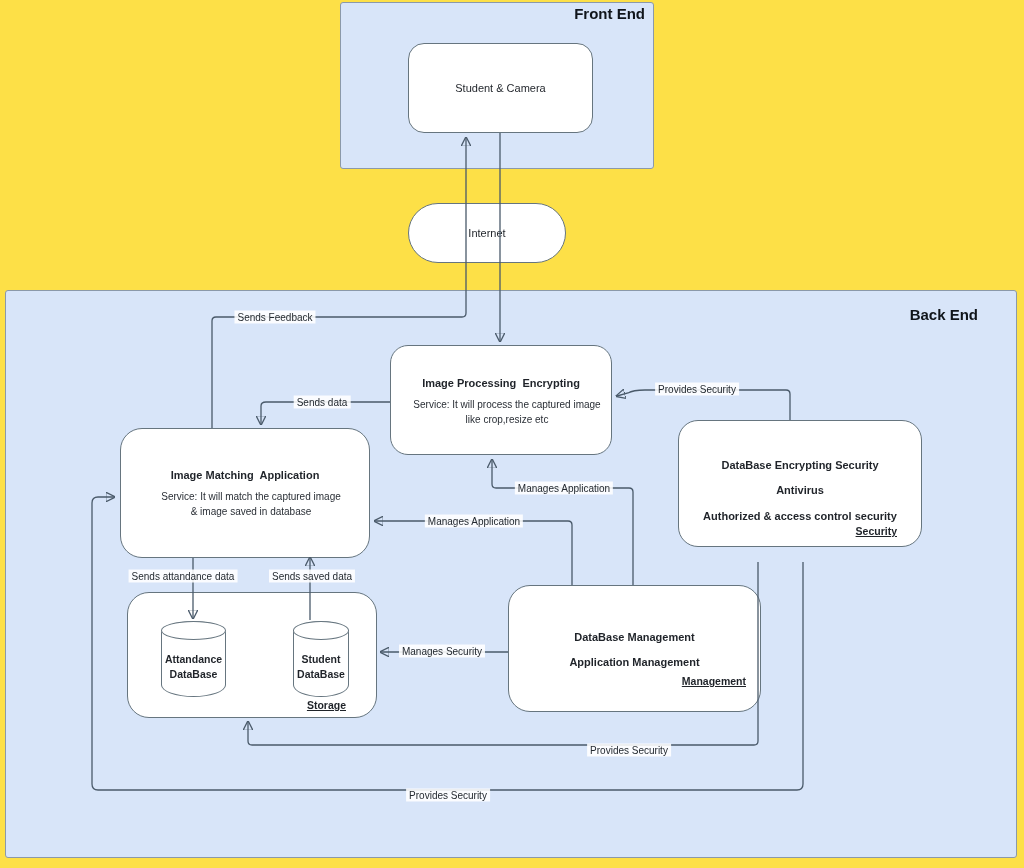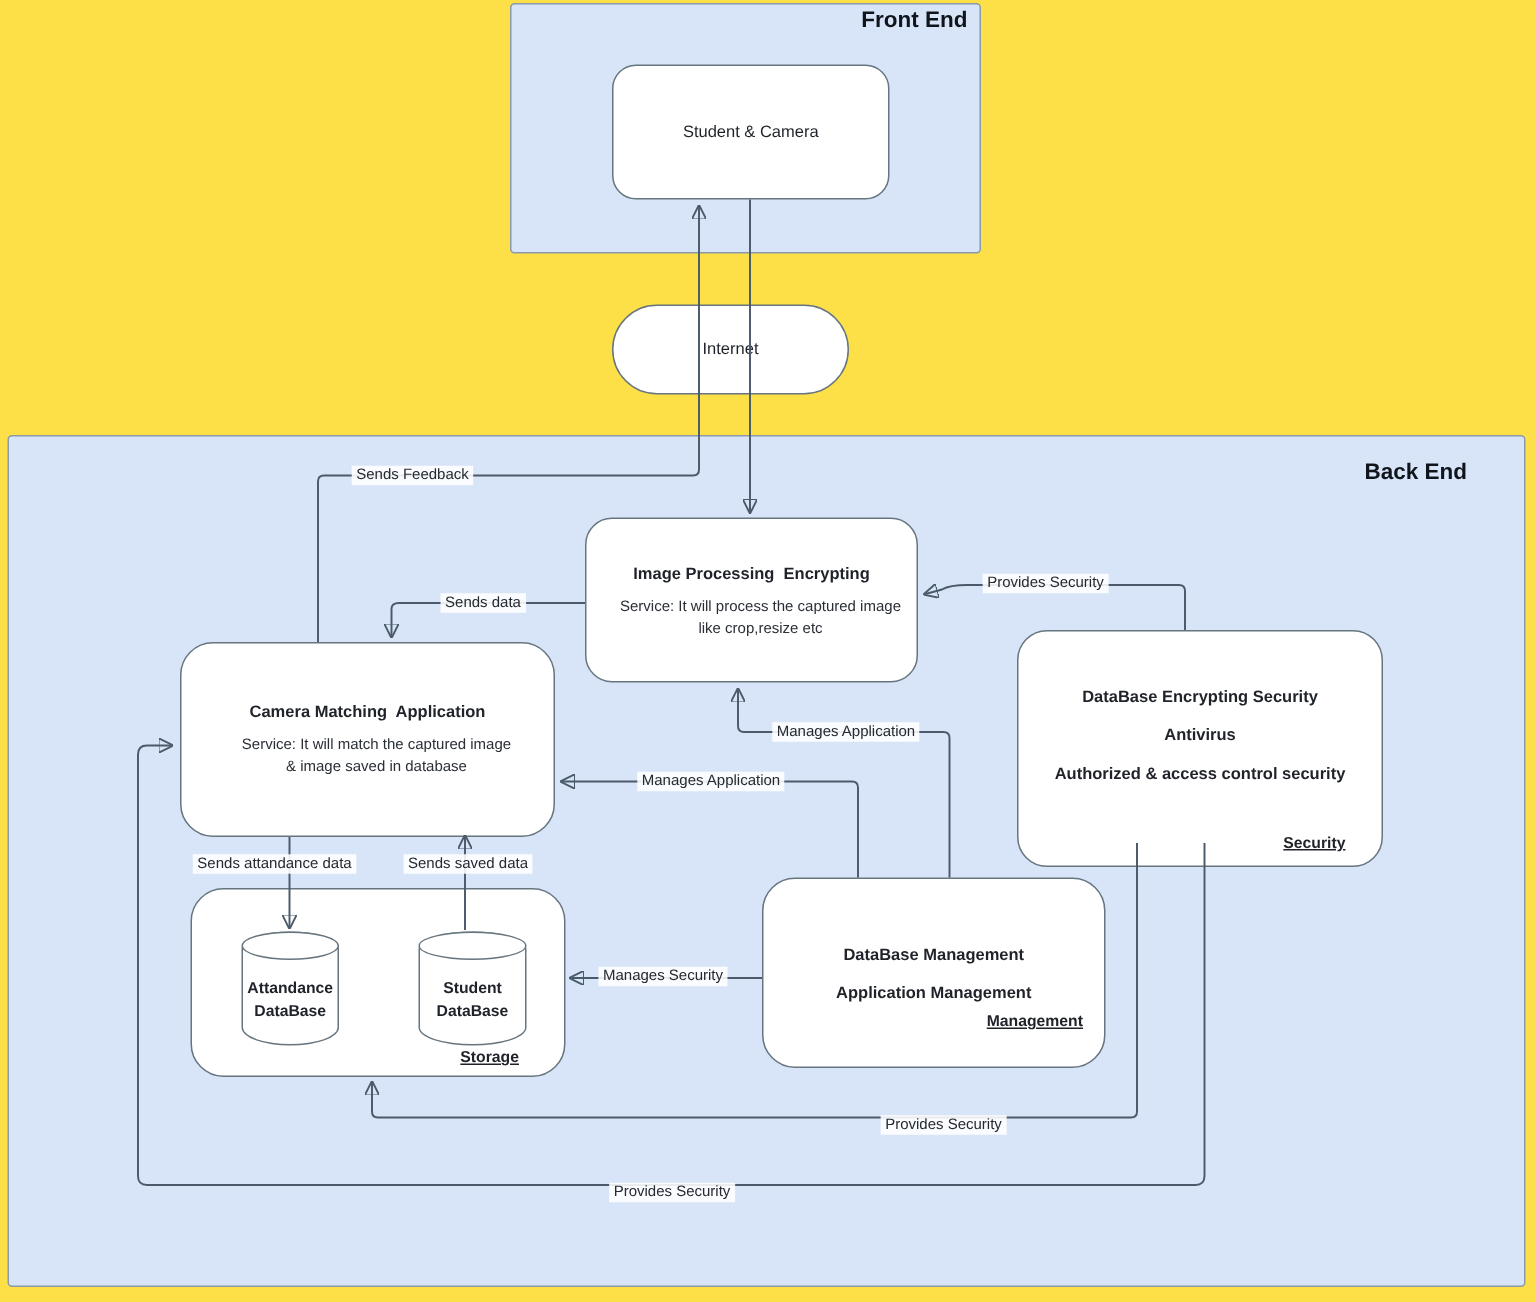--- a/index.html
+++ b/index.html
@@ -50,43 +50,43 @@
   <div class="node center-text" style="left:408px;top:203px;width:158px;height:60px;border-radius:30px;">
     <span>Internet</span>
   </div>
 
   <div class="node" style="left:390px;top:345px;width:222px;height:110px;border-radius:18px;">
     <div class="title" style="top:31px;">Image Processing  Encrypting</div>
     <div class="body" style="top:52px;padding:0 2px;">Service: It will process the captured image like crop,resize etc</div>
   </div>
 
   <div class="node" style="left:120px;top:428px;width:250px;height:130px;border-radius:22px;">
-    <div class="title" style="top:40px;">Camera Matching  Application</div>
+    <div class="title" style="top:40px;">Image Matching  Application</div>
     <div class="body" style="top:61px;padding:0 24px;text-align:center;">Service: It will match the captured image &amp; image saved in database</div>
   </div>
 
-  <div class="node" style="left:678px;top:420px;width:244px;height:158px;border-radius:20px;">
+  <div class="node" style="left:678px;top:420px;width:244px;height:127px;border-radius:20px;">
     <div class="title" style="top:38px;">DataBase Encrypting Security</div>
     <div class="title" style="top:63px;">Antivirus</div>
     <div class="title" style="top:89px;">Authorized &amp; access control security</div>
     <div class="tag" style="right:24px;bottom:9px;">Security</div>
   </div>
 
-  <div class="node" style="left:508px;top:585px;width:229px;height:127px;border-radius:22px;">
+  <div class="node" style="left:508px;top:585px;width:253px;height:127px;border-radius:22px;">
     <div class="title" style="top:45px;">DataBase Management</div>
     <div class="title" style="top:70px;">Application Management</div>
     <div class="tag" style="right:14px;top:89px;">Management</div>
   </div>
 
   <div class="node" style="left:127px;top:592px;width:250px;height:126px;border-radius:22px;">
     <div class="cylinder" style="left:33px;top:28px;width:65px;height:76px;">
       <div class="cyl-label">Attandance
 DataBase</div>
     </div>
-    <div class="cylinder" style="left:151px;top:28px;width:72px;height:76px;">
+    <div class="cylinder" style="left:165px;top:28px;width:56px;height:76px;">
       <div class="cyl-label">Student
 DataBase</div>
     </div>
     <div class="tag" style="right:30px;bottom:6px;">Storage</div>
   </div>
 
   <svg id="edges" viewBox="0 0 1024 868">
     <defs>
       <marker id="arrow" viewBox="0 0 10 10" refX="8.5" refY="5" markerWidth="7.5" markerHeight="7.5" orient="auto-start-reverse">
         <path d="M0,0 L10,5 L0,10 z" fill="#2b3a49" stroke="none"></path>

